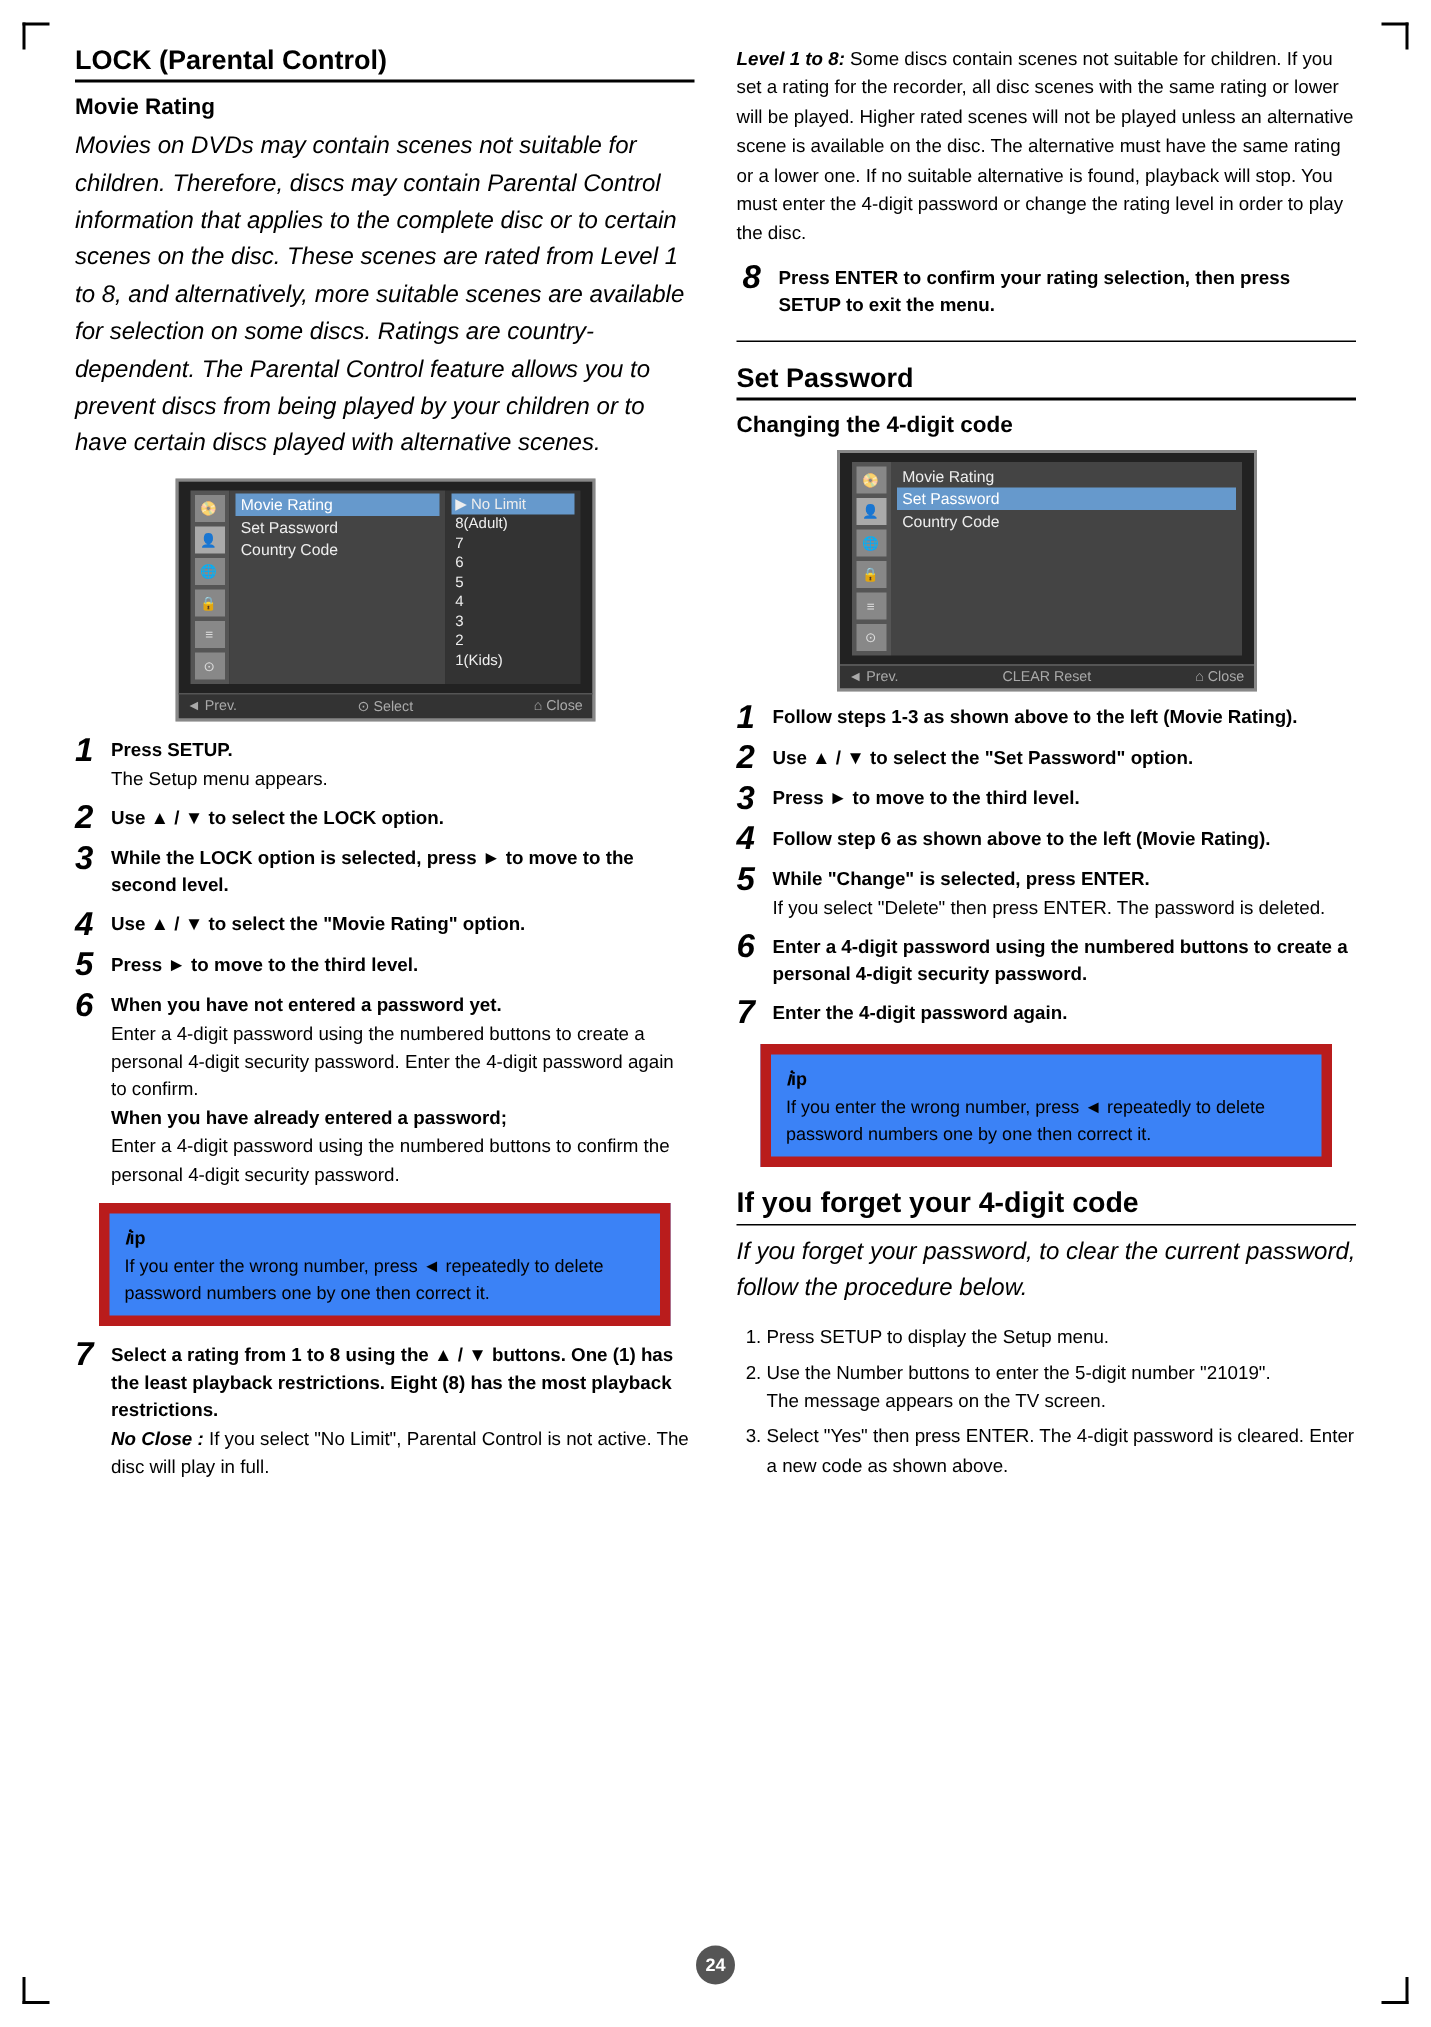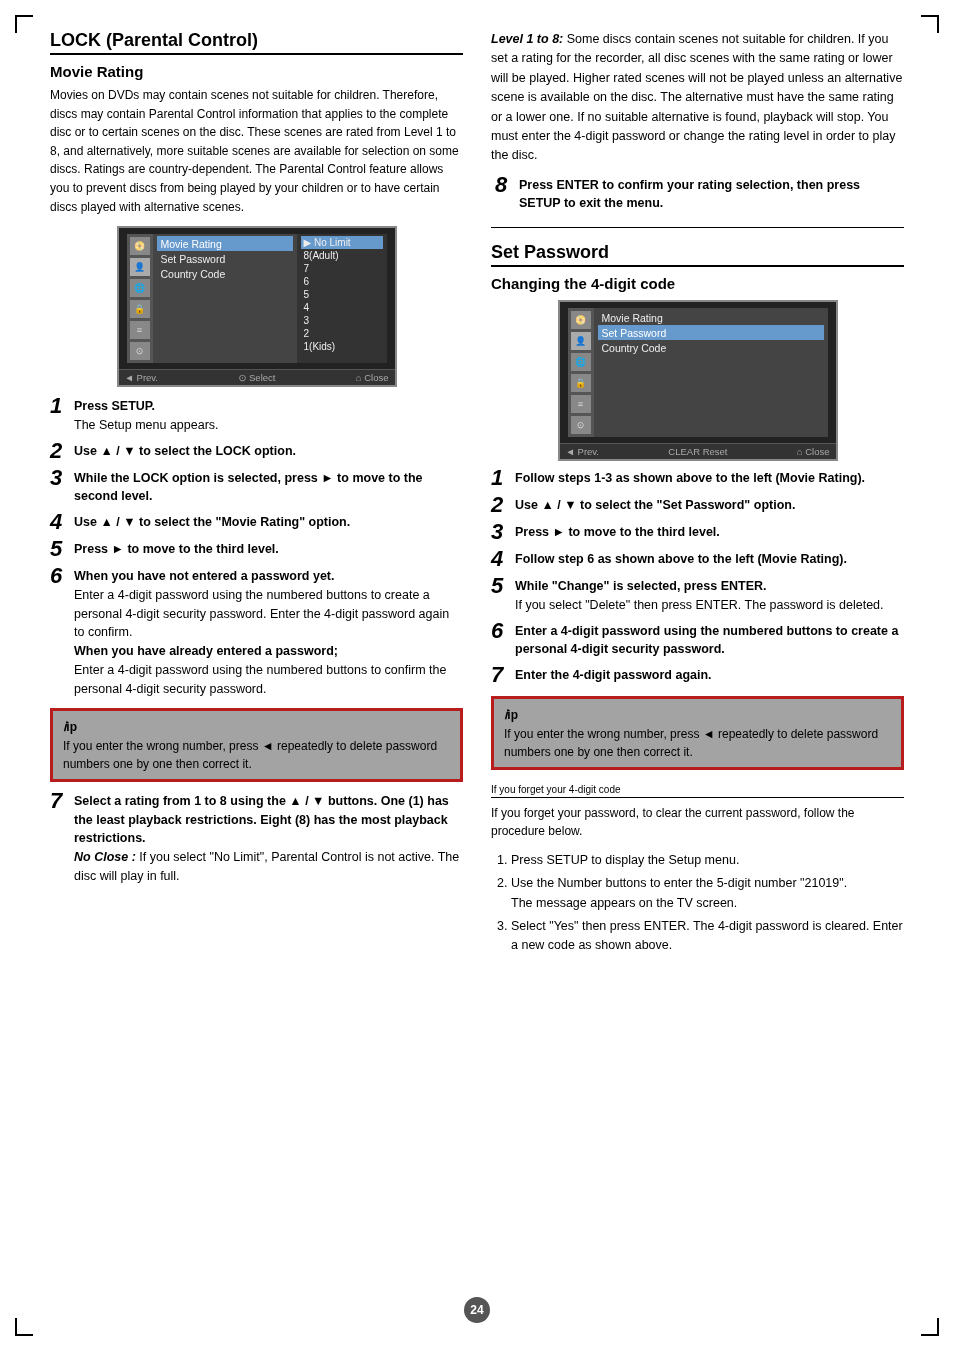--- a/index.html
+++ b/index.html
@@ -66,23 +66,24 @@
       margin-bottom: 8px;
     }
     .subsection-title {
       font-size: 15px;
       font-weight: bold;
       margin-bottom: 6px;
     }
 
     
     .body-text {
-      font-size: 12px;
+      font-size: 16px;
       line-height: 1.55;
       margin-bottom: 10px;
+      font-style: italic;
     }
 
     
     .menu-graphic {
       border: 2px solid #888;
       background: #d8d8d8;
       margin: 10px auto;
       width: 280px;
       display: block;
       font-size: 11px;
@@ -175,26 +176,26 @@
       font-size: 12.5px;
       line-height: 1.5;
       flex: 1;
     }
     .step-content strong {
       font-weight: bold;
     }
 
     
     .tip-box {
-      border: 3px solid #b91c1c;
+      border: 7px solid #b91c1c;
       padding: 6px 10px;
-      margin: 10px 0;
+      margin: 10px 16px;
       font-size: 12px;
       line-height: 1.5;
-      background: #a3a3a3;
+      background: #3b82f6;
     }
     .tip-icon {
       font-size: 13px;
       font-weight: bold;
       font-style: italic;
     }
     .tip-label {
       font-size: 12px;
       font-weight: bold;
     }
@@ -258,22 +259,22 @@
       width: 280px;
       display: block;
       font-size: 11px;
     }
 
     
     .forget-section {
       margin-top: 14px;
     }
     .forget-title {
-      font-size: 10px;
-      font-weight: normal;
+      font-size: 19px;
+      font-weight: bold;
       border-bottom: 1px solid #000;
       padding-bottom: 2px;
       margin-bottom: 6px;
     }
 
     hr.section-divider {
       border: none;
       border-top: 1px solid #000;
       margin: 12px 0;
     }

